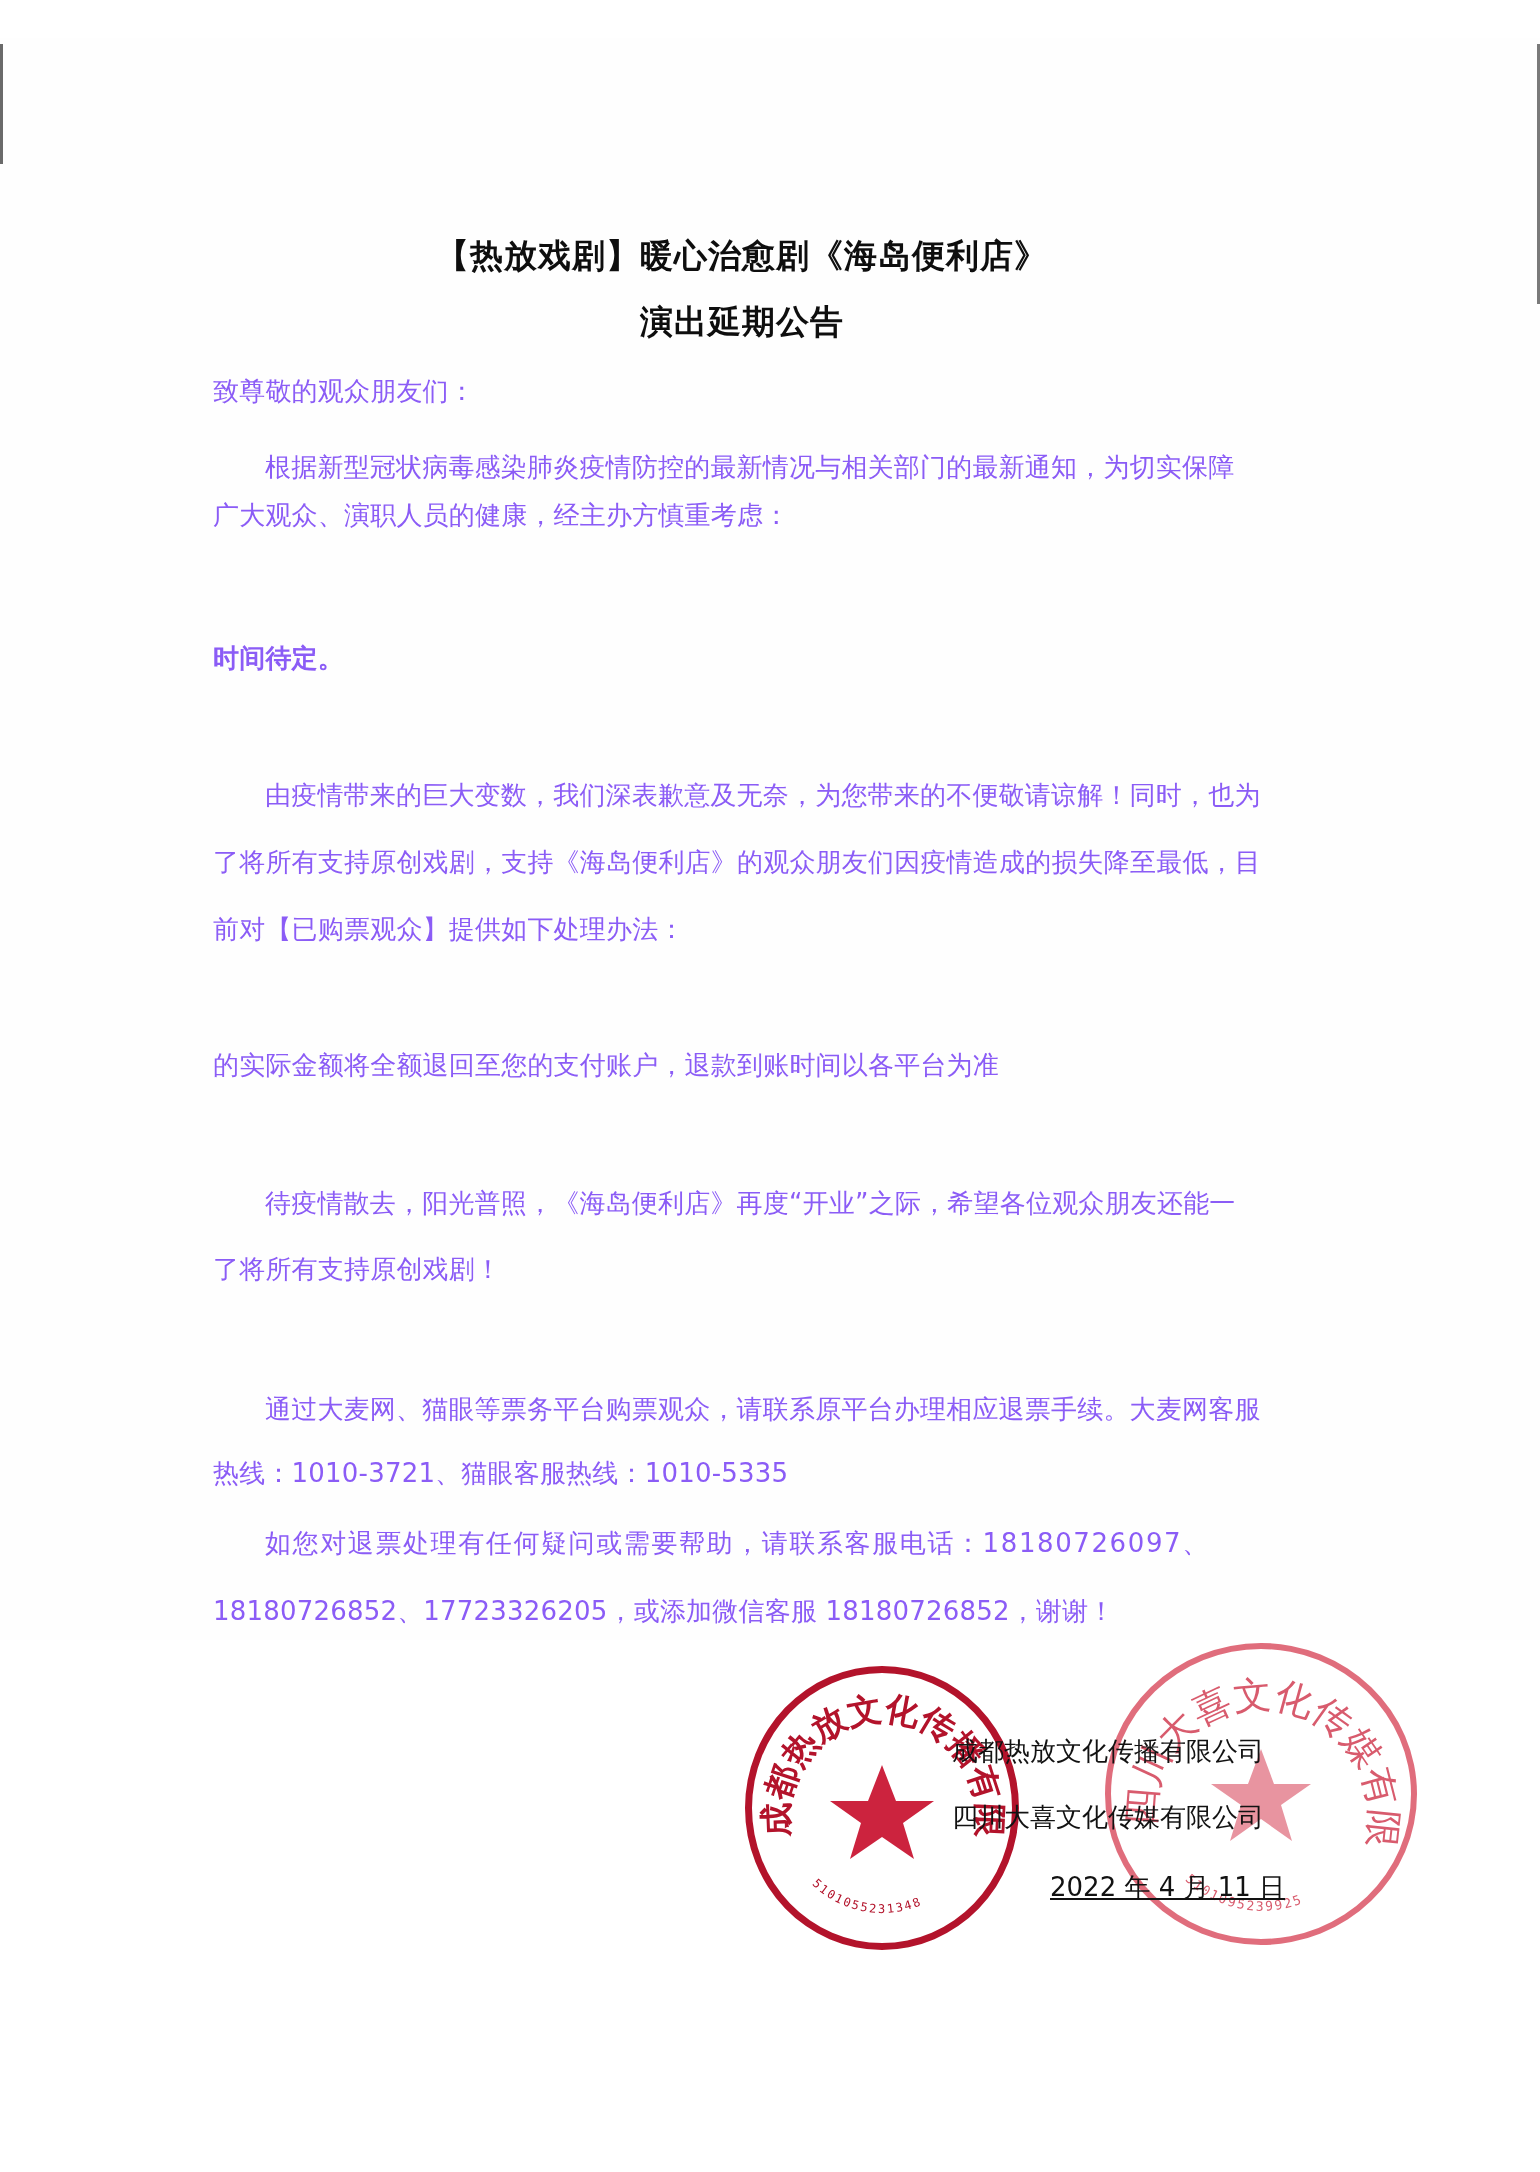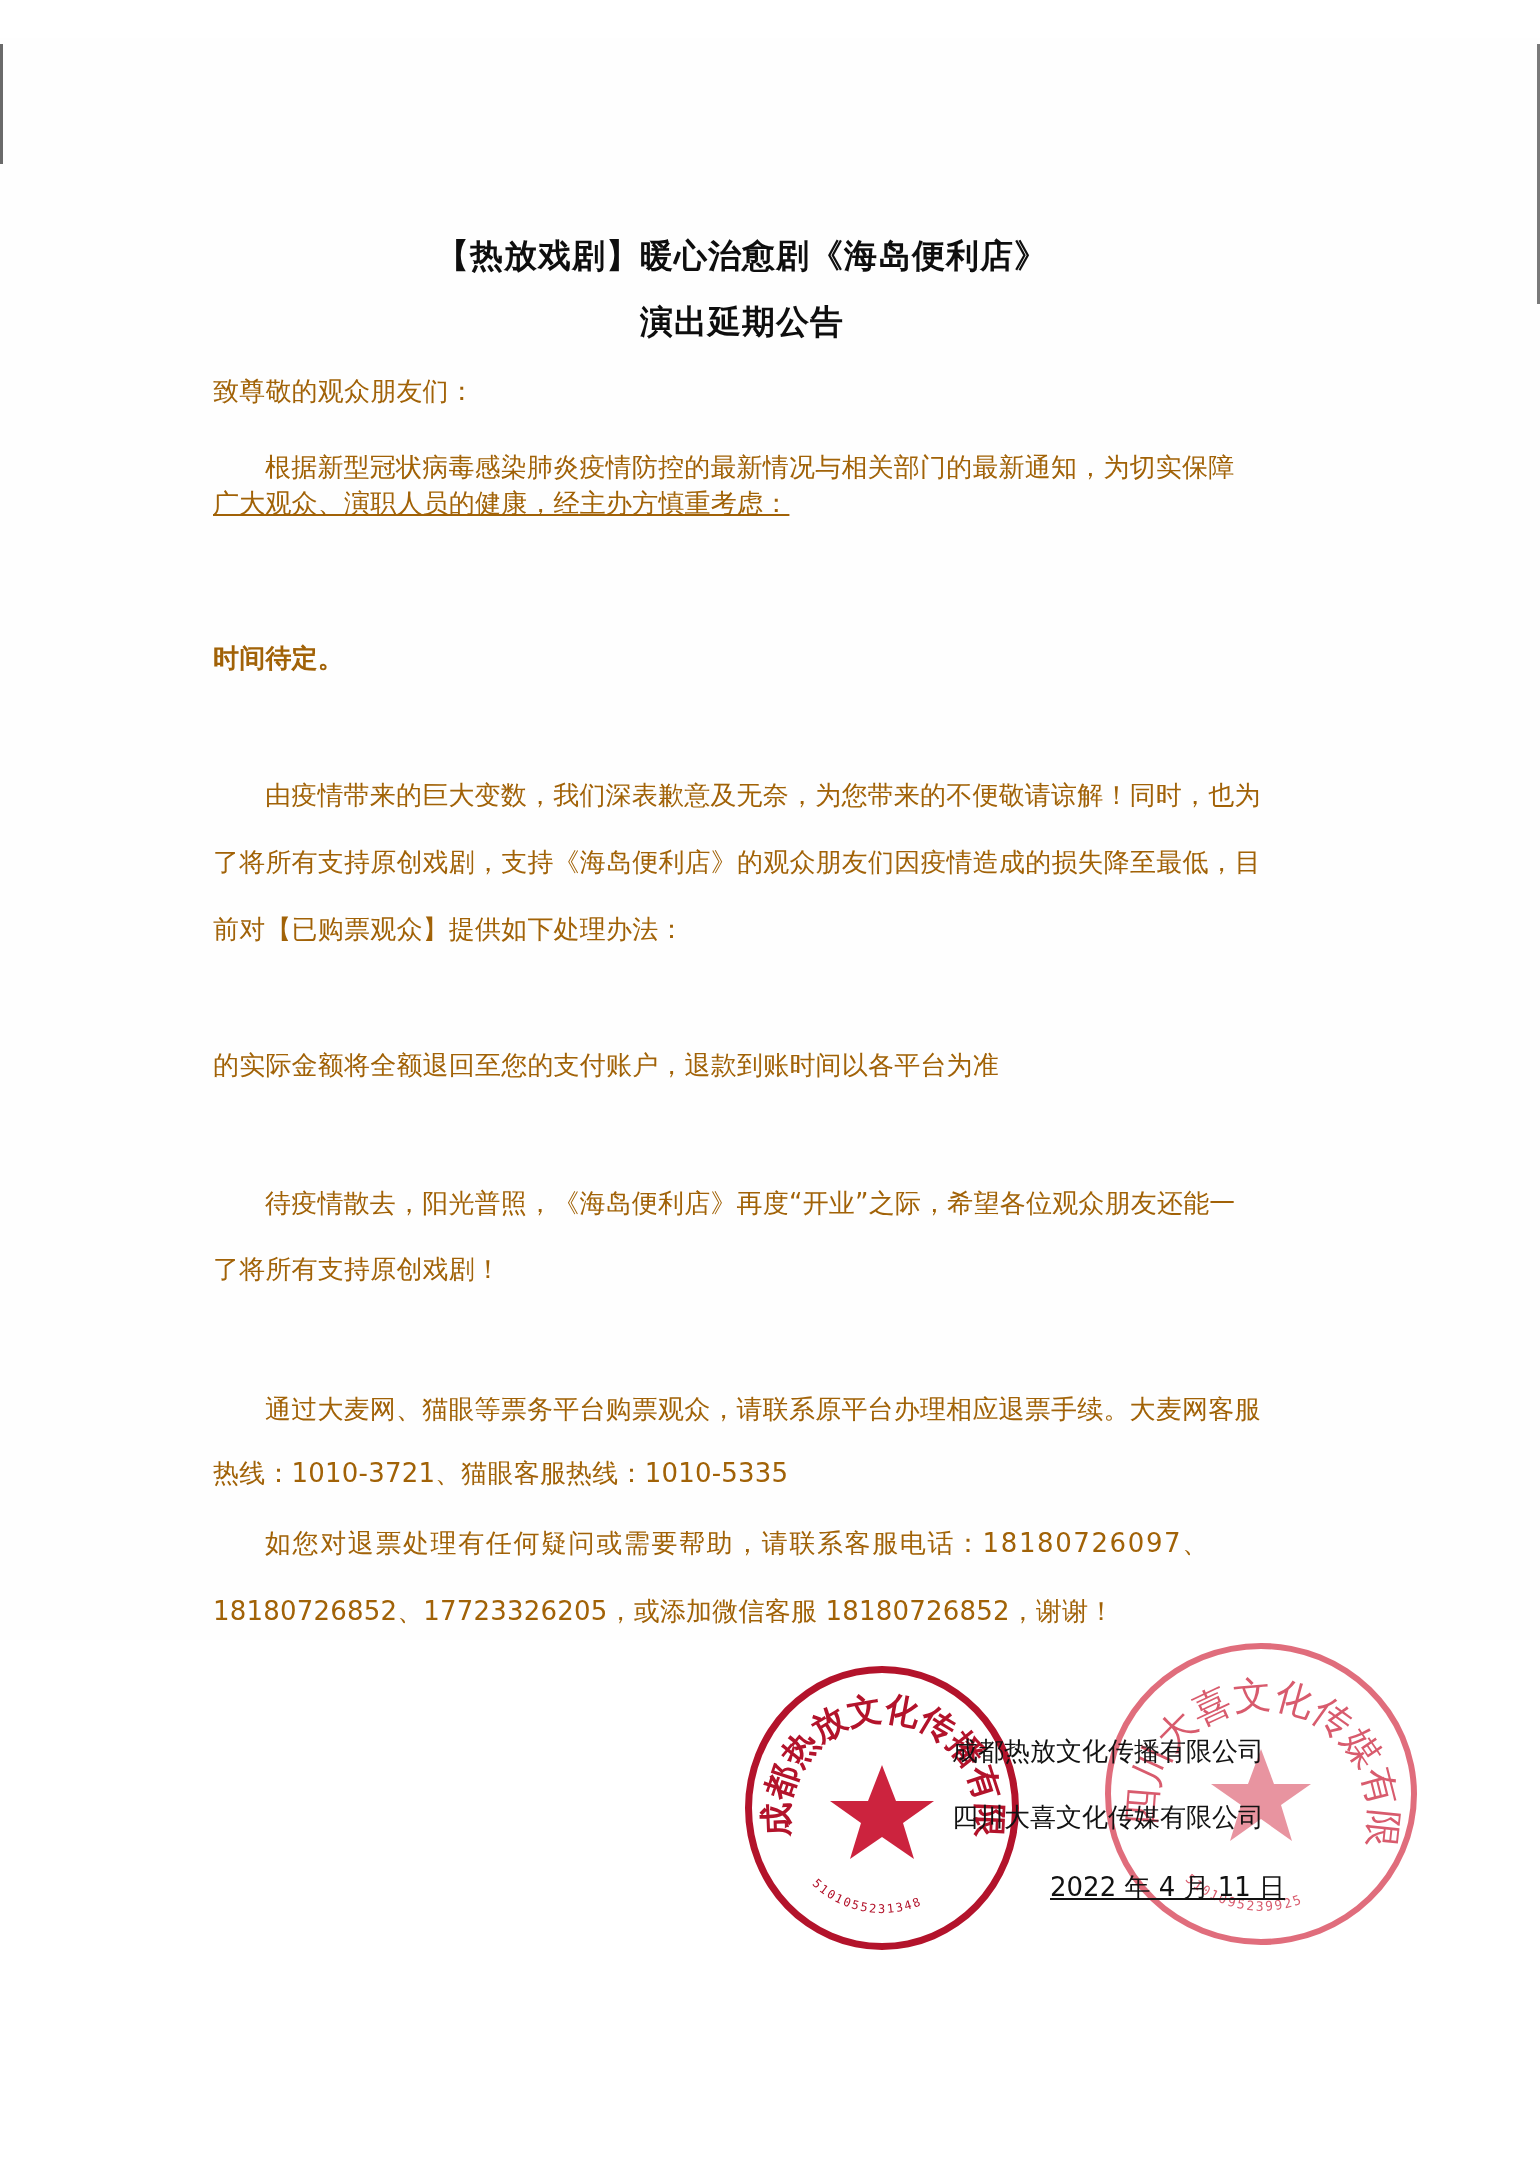--- a/index.html
+++ b/index.html
@@ -41,21 +41,21 @@
       font-size: 33px;
       letter-spacing: 1px;
       color: #0e0e0e;
     }
     .title.l1 { top: 196px; left: -28px; }
     .title.l2 { top: 262px; left: -28px; }
     .line {
       position: absolute;
       font-size: 26px;
       white-space: nowrap;
-      color: #a16207;
+      color: #8b5cf6;
       letter-spacing: 0.2px;
     }
     .line.bold { font-weight: bold; }
     .stamp {
       position: absolute;
       border-radius: 50%;
     }
     .stamp-a {
       left: 745px; top: 1628px; width: 260px; height: 270px;
       border: 7px solid #b3132b;
@@ -79,21 +79,21 @@
 <div class="page">
   <div class="edge-left"></div>
   <div class="edge-right"></div>
 
   <div class="title l1">【热放戏剧】暖心治愈剧《海岛便利店》</div>
   <div class="title l2">演出延期公告</div>
 
   <div class="line" style="left:213px; top:336px;">致尊敬的观众朋友们：</div>
 
   <div class="line" style="left:265px; top:412px;">根据新型冠状病毒感染肺炎疫情防控的最新情况与相关部门的最新通知，为切实保障</div>
-  <div class="line" style="left:213px; top:448px;text-decoration:underline;">广大观众、演职人员的健康，经主办方慎重考虑：</div>
+  <div class="line" style="left:213px; top:460px;">广大观众、演职人员的健康，经主办方慎重考虑：</div>
 
   <div class="line bold" style="left:213px; top:603px;">时间待定。</div>
 
   <div class="line" style="left:265px; top:740px;">由疫情带来的巨大变数，我们深表歉意及无奈，为您带来的不便敬请谅解！同时，也为</div>
   <div class="line" style="left:213px; top:807px;">了将所有支持原创戏剧，支持《海岛便利店》的观众朋友们因疫情造成的损失降至最低，目</div>
   <div class="line" style="left:213px; top:874px;">前对【已购票观众】提供如下处理办法：</div>
 
   <div class="line" style="left:213px; top:1010px;">的实际金额将全额退回至您的支付账户，退款到账时间以各平台为准</div>
 
   <div class="line" style="left:265px; top:1148px;">待疫情散去，阳光普照，《海岛便利店》再度“开业”之际，希望各位观众朋友还能一</div>

